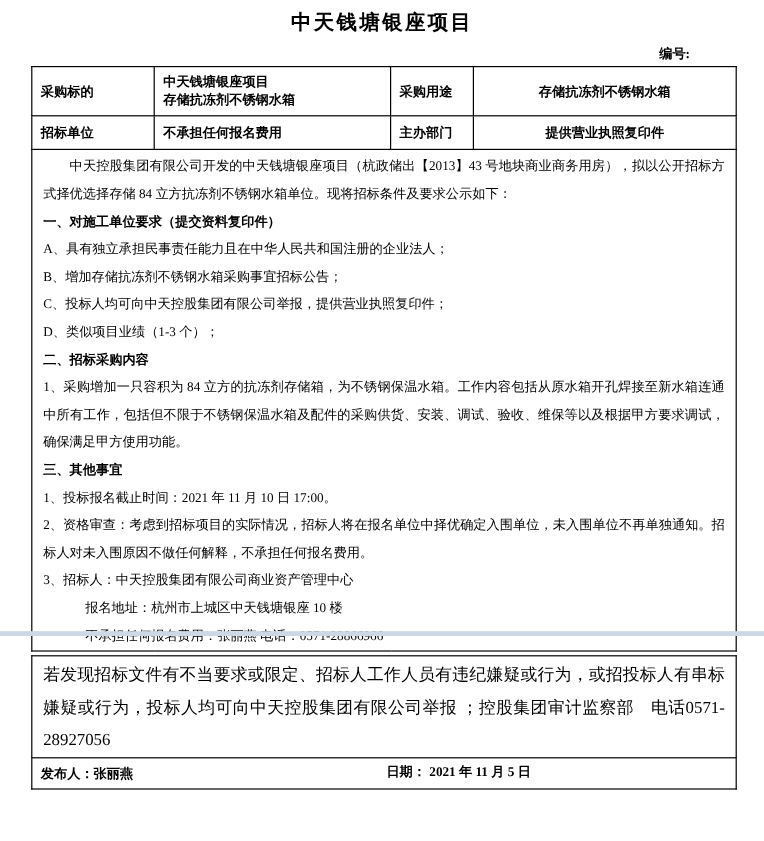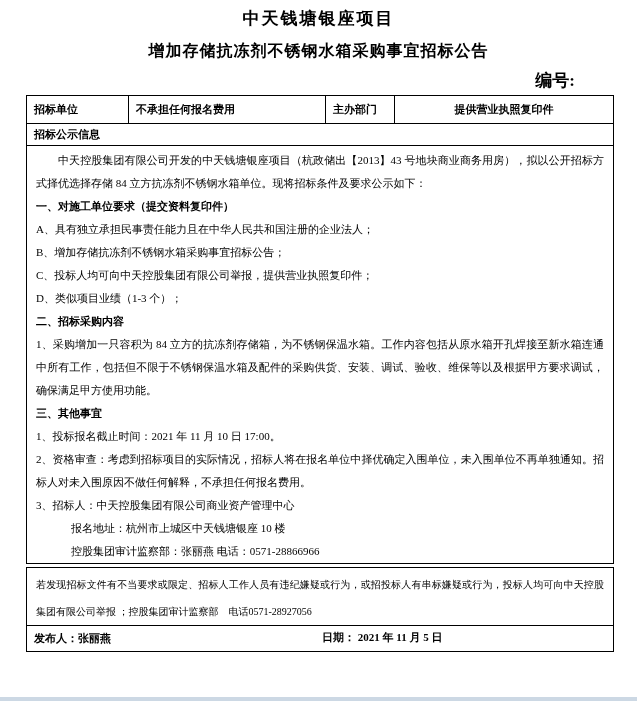--- a/index.html
+++ b/index.html
@@ -4,42 +4,42 @@
 <style>
   html, body { margin: 0; padding: 0; }
   body {
     width: 637px; height: 701px;
     background: #ffffff;
     color: #000000;
     font-family: "Liberation Serif", "DejaVu Serif", serif;
     position: relative;
     overflow: hidden;
   }
-  .page { width: 637px; height: 701px; position: relative; }
+  .page { width: 637px; height: 530px; position: relative; }
 
   .doc-title {
     padding-top: 7px;
     text-align: center;
     font-size: 17px;
     font-weight: bold;
     letter-spacing: 2px;
   }
   .doc-subtitle {
     margin-top: 11px;
     text-align: center;
     font-size: 16px;
     font-weight: bold;
     letter-spacing: 1px;
   }
   .doc-number {
     margin-top: 7px;
     margin-bottom: 3px;
     text-align: right;
     padding-right: 62px;
-    font-size: 17px;
+    font-size: 11px;
     font-weight: bold;
   }
 
   .tbl-wrap { padding-left: 26px; }
   table {
     border-collapse: collapse;
     table-layout: fixed;
     width: 587px;
     font-size: 11px;
   }
@@ -72,21 +72,21 @@
   .plain { text-align: right; }
   .sub-indent { padding-left: 35px; text-align: right; }
   .phone-gap { display: inline-block; }
 
   .footer-tbl { margin-top: 3px; }
   .warning-cell {
     height: 52px;
     vertical-align: top;
     padding: 3px 9px 0 9px;
     line-height: 27px;
-    font-size: 10px;
+    font-size: 14px;
     text-align: justify;
   }
   .publisher-cell {
     height: 23px;
     position: relative;
     font-size: 11px;
     font-weight: bold;
     vertical-align: middle;
   }
   .date-part { position: absolute; left: 295px; top: 4px; }
@@ -97,58 +97,63 @@
     width: 637px; height: 4px;
     background: #ccd8e4;
   }
 </style>
 </head>
 <body>
 
 <div class="page">
 
   <div class="doc-title">中天钱塘银座项目</div>
-  <div class="doc-subtitle">增加存储抗冻剂不锈钢水箱采购事宜招标公告</div>
   <div class="doc-number">编号:</div>
 
   <div class="tbl-wrap">
     <table class="info-tbl">
       <colgroup>
         <col style="width:102px">
           <col style="width:197px">
           <col style="width:69px">
           <col style="width:219px">
       </colgroup>
       <tbody>
+          <tr class="row-a">
+        <td class="lbl">采购标的</td>
+        <td class="val-left">
+          <div>中天钱塘银座项目</div>
+          <div>存储抗冻剂不锈钢水箱</div>
+        </td>
+        <td class="lbl">采购用途</td>
+        <td class="val-center">存储抗冻剂不锈钢水箱</td>
+      </tr>
       <tr class="row-b">
         <td class="lbl">招标单位</td>
         <td class="val-left">不承担任何报名费用</td>
         <td class="lbl">主办部门</td>
         <td class="val-center">提供营业执照复印件</td>
-      </tr>
-      <tr>
-        <td colspan="4" class="section-header-cell">招标公示信息</td>
       </tr>
       <tr>
         <td colspan="4" class="content-cell">
           <p class="indent2">中天控股集团有限公司开发的中天钱塘银座项目（杭政储出【2013】43 号地块商业商务用房），拟以公开招标方式择优选择存储 84 立方抗冻剂不锈钢水箱单位。现将招标条件及要求公示如下：</p>
           <p class="hd">一、对施工单位要求（提交资料复印件）</p>
           <p class="plain">A、具有独立承担民事责任能力且在中华人民共和国注册的企业法人；</p>
           <p class="plain">B、增加存储抗冻剂不锈钢水箱采购事宜招标公告；</p>
           <p class="plain">C、投标人均可向中天控股集团有限公司举报，提供营业执照复印件；</p>
           <p class="plain">D、类似项目业绩（1-3 个）；</p>
           <p class="hd">二、招标采购内容</p>
           <p>1、采购增加一只容积为 84 立方的抗冻剂存储箱，为不锈钢保温水箱。工作内容包括从原水箱开孔焊接至新水箱连通中所有工作，包括但不限于不锈钢保温水箱及配件的采购供货、安装、调试、验收、维保等以及根据甲方要求调试，确保满足甲方使用功能。</p>
           <p class="hd">三、其他事宜</p>
           <p class="plain">1、投标报名截止时间：2021 年 11 月 10 日 17:00。</p>
           <p>2、资格审查：考虑到招标项目的实际情况，招标人将在报名单位中择优确定入围单位，未入围单位不再单独通知。招标人对未入围原因不做任何解释，不承担任何报名费用。</p>
           <p class="plain">3、招标人：中天控股集团有限公司商业资产管理中心</p>
           <p class="sub-indent">报名地址：杭州市上城区中天钱塘银座 10 楼</p>
           <p class="sub-indent">
-            <span>控股集团审计监察部：张丽燕</span>
+            <span>不承担任何报名费用：张丽燕</span>
             <span class="phone-gap">电话：0571-28866966</span>
           </p>
         </td>
       </tr>
     </tbody>
       </table>
 
     <table class="footer-tbl">
       <colgroup>
           <col style="width:587px">

